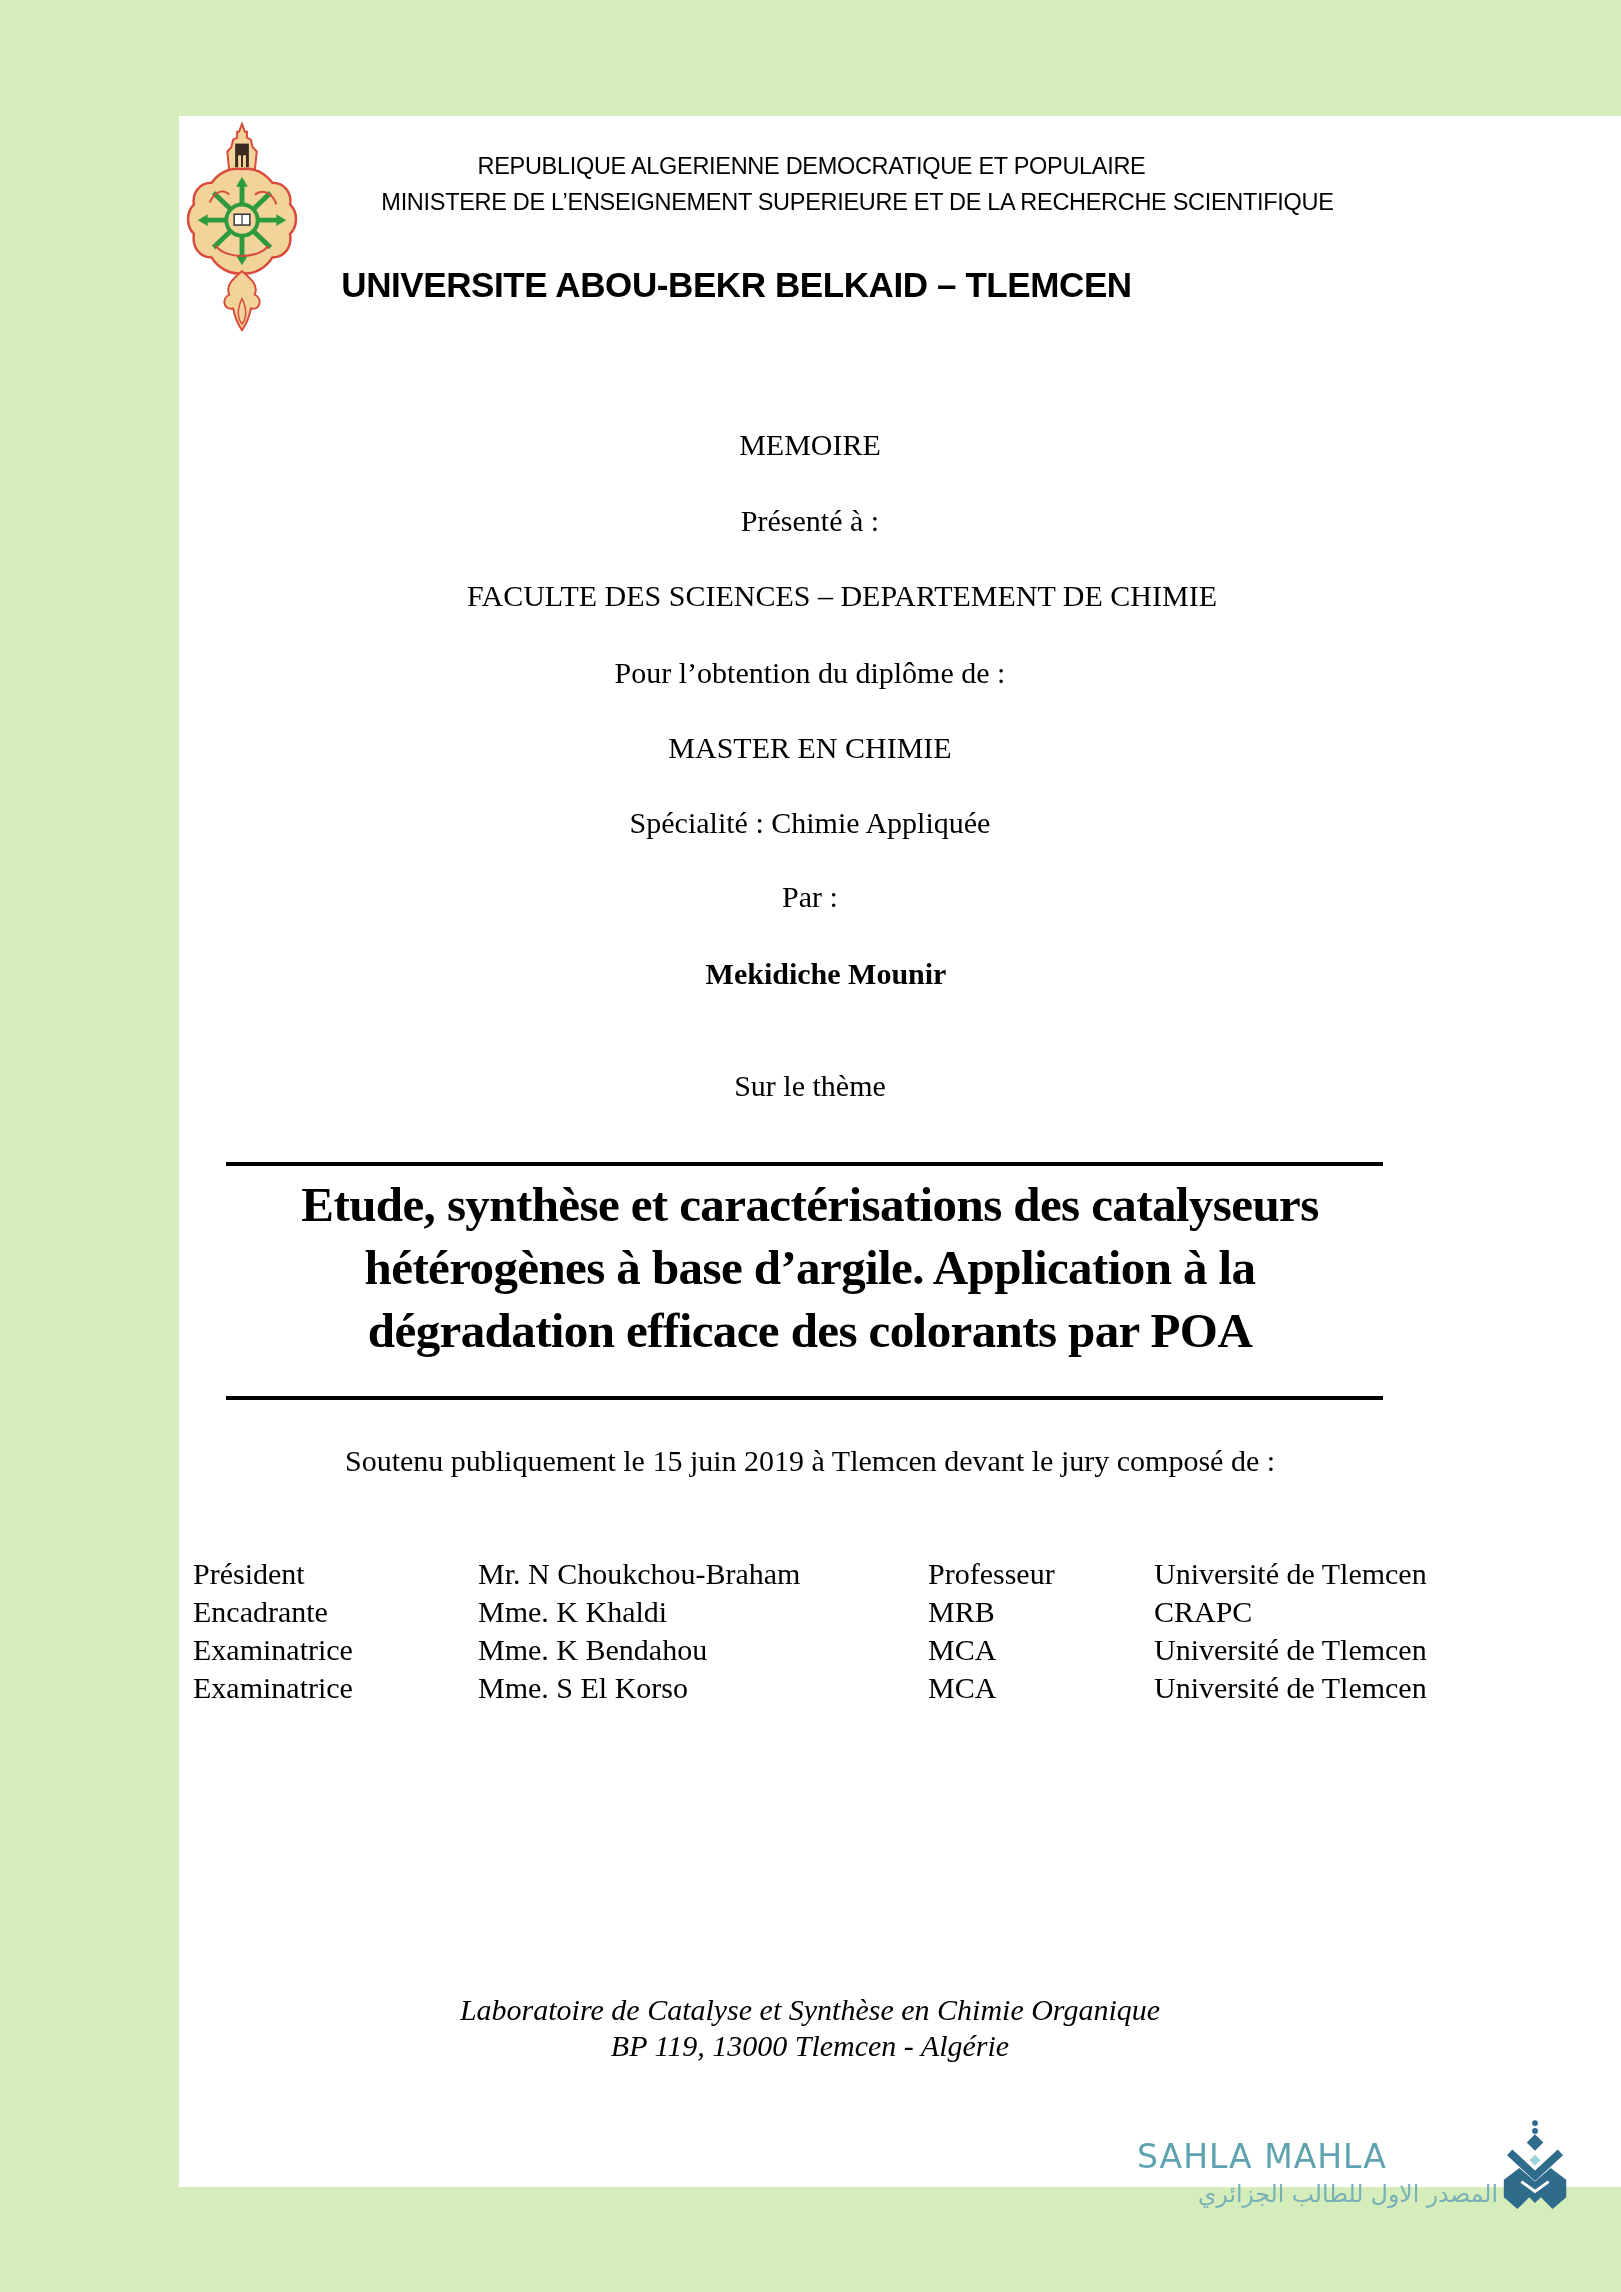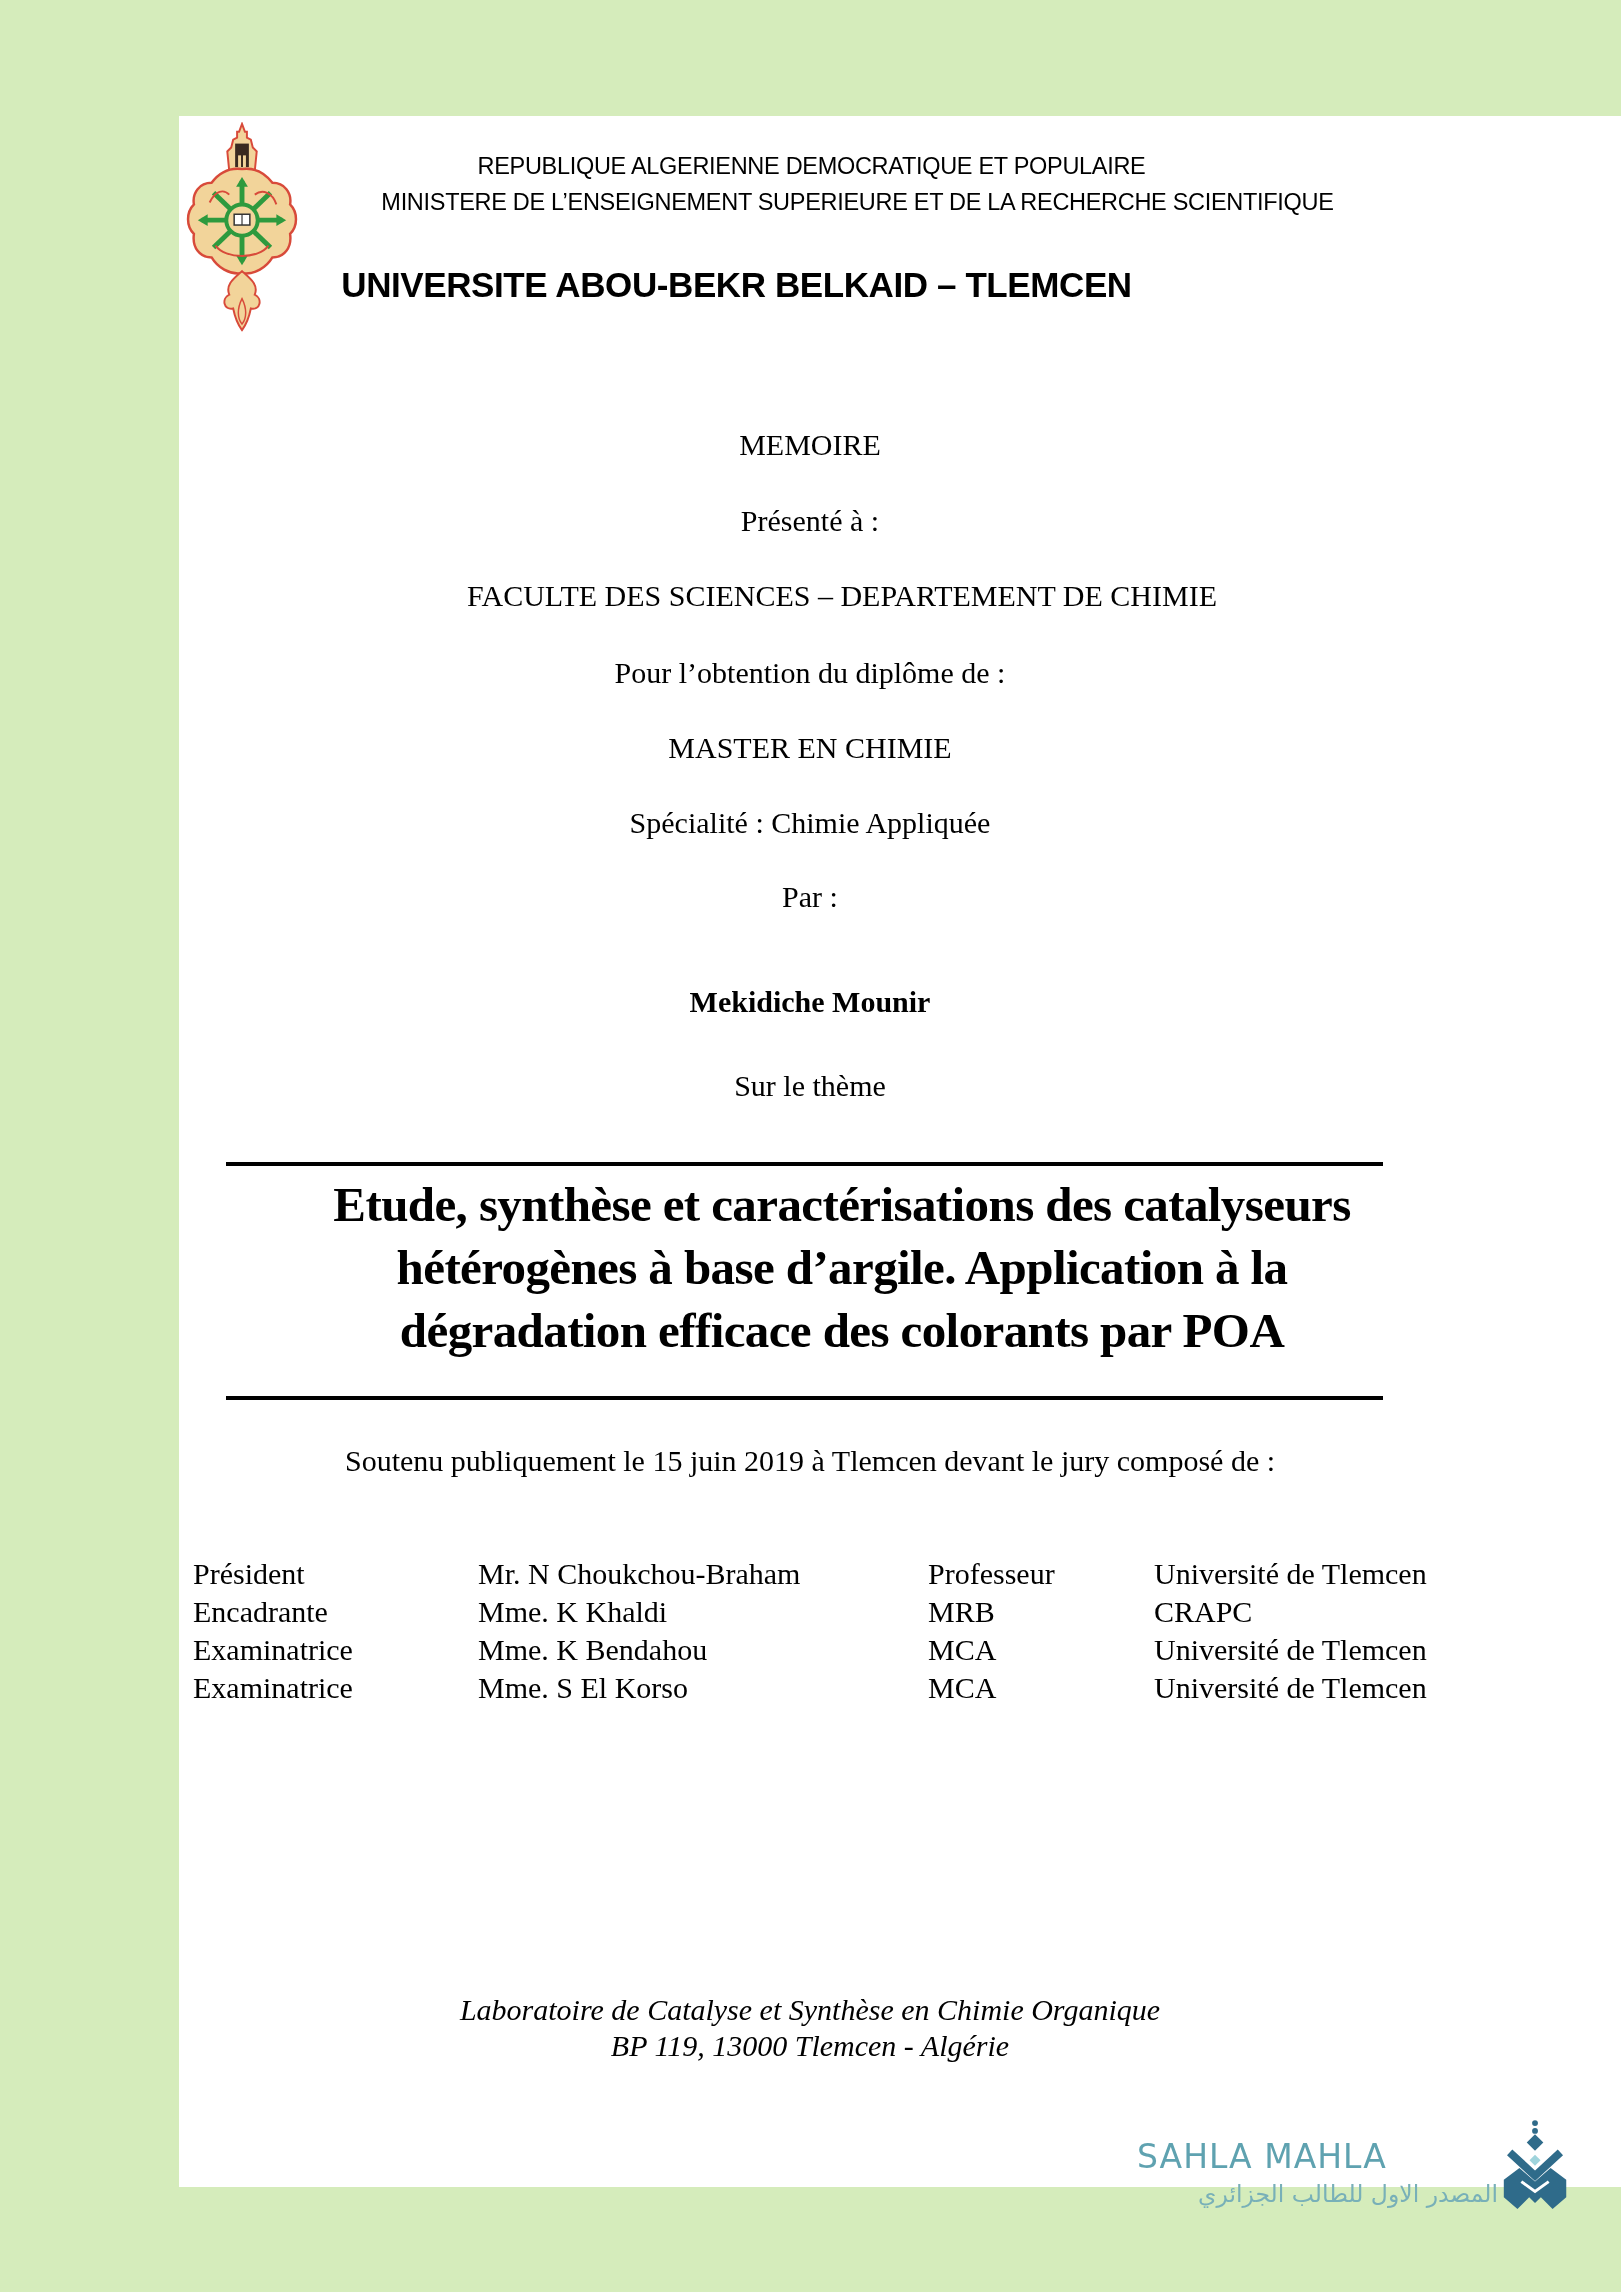--- a/index.html
+++ b/index.html
@@ -11,21 +11,21 @@
 
   .center-line { position: absolute; left: 179px; width: 1262px; text-align: center; white-space: nowrap; color: #000; }
   .serif { font-family: "Liberation Serif", "DejaVu Serif", serif; }
 
   .hdr { position: absolute; white-space: nowrap; color: #000; font-family: "Liberation Sans", "DejaVu Sans", sans-serif; }
   .hdr-1 { left: 0; width: 1621px; text-align: center; top: 153px; font-size: 23.5px; letter-spacing: -0.3px; transform: translateX(1px); }
   .hdr-2 { left: 0; width: 1621px; text-align: center; top: 189px; font-size: 23.5px; letter-spacing: -0.3px; transform: translateX(47px); }
   .hdr-uni { left: 0; width: 1473px; text-align: center; top: 265px; font-size: 35px; font-weight: bold; letter-spacing: -0.4px; transform: translateX(0px); }
 
   .body-txt { font-size: 30px; line-height: 35px; }
-  .title { position: absolute; left: 179px; width: 1262px; text-align: center; font-family: "Liberation Serif", "DejaVu Serif", serif; font-weight: bold; font-size: 49px; line-height: 63px; color: #000; top: 1173px; letter-spacing: -0.6px; padding-left: 32px; }
+  .title { position: absolute; left: 179px; width: 1262px; text-align: center; font-family: "Liberation Serif", "DejaVu Serif", serif; font-weight: bold; font-size: 49px; line-height: 63px; color: #000; top: 1173px; letter-spacing: -0.6px; }
   .title div { white-space: nowrap; }
   .rule { position: absolute; left: 226px; width: 1157px; height: 3.9px; background: #000; }
 
   .jury { position: absolute; left: 193px; top: 1555px; font-family: "Liberation Serif", "DejaVu Serif", serif; font-size: 30px; line-height: 38px; color: #000; }
   .jury-row { position: relative; height: 38px; white-space: nowrap; }
   .jury-row span { position: absolute; top: 0; }
   .c-role { left: 0; }
   .c-name { left: 285px; }
   .c-grade { left: 735px; }
   .c-inst { left: 961px; }
@@ -85,21 +85,21 @@
 <div class="hdr hdr-2">MINISTERE DE L’ENSEIGNEMENT SUPERIEURE ET DE LA RECHERCHE SCIENTIFIQUE</div>
 <div class="hdr hdr-uni">UNIVERSITE ABOU-BEKR BELKAID – TLEMCEN</div>
 
 <div class="center-line serif body-txt" style="top:427px;">MEMOIRE</div>
 <div class="center-line serif body-txt" style="top:503px;">Présenté à :</div>
 <div class="center-line serif body-txt" style="top:578px;margin-left:32px;">FACULTE DES SCIENCES – DEPARTEMENT DE CHIMIE</div>
 <div class="center-line serif body-txt" style="top:655px;">Pour l’obtention du diplôme de :</div>
 <div class="center-line serif body-txt" style="top:730px;">MASTER EN CHIMIE</div>
 <div class="center-line serif body-txt" style="top:805px;">Spécialité : Chimie Appliquée</div>
 <div class="center-line serif body-txt" style="top:879px;">Par :</div>
-<div class="center-line serif body-txt" style="top:984px; font-weight:bold;">Mekidiche Mounir</div>
+<div class="center-line serif body-txt" style="top:956px; font-weight:bold;padding-left:16px;">Mekidiche Mounir</div>
 <div class="center-line serif body-txt" style="top:1068px;">Sur le thème</div>
 
 <div class="rule" style="top:1162px;"></div>
 <div class="title">
   <div>Etude, synthèse et caractérisations des catalyseurs</div>
   <div>hétérogènes à base  d’argile. Application à la</div>
   <div>dégradation efficace des colorants par POA</div>
 </div>
 <div class="rule" style="top:1396px;"></div>
 

